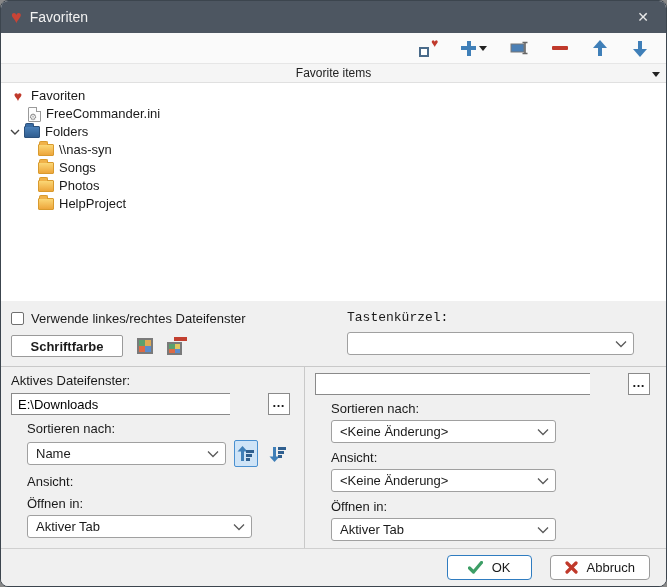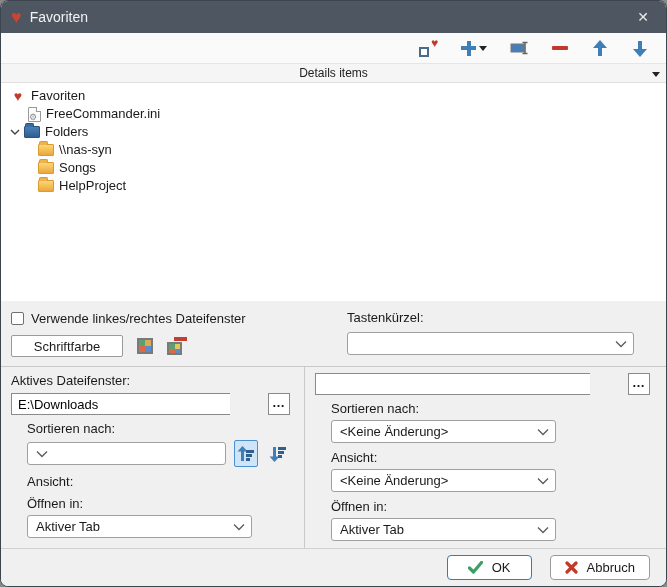--- a/index.html
+++ b/index.html
@@ -83,24 +83,24 @@
   .folder.blue { background:#3a6da5; background:linear-gradient(#4a80b8,#315e90); border:1px solid #2c517c; }
   .folder.blue::before { background:#3a6da5; border:1px solid #2c517c; border-bottom:none; top:-4px; }
 
   .inifile { position:relative; width:13px; height:15px; background:#fdfdfd; border:1px solid #9a9a9a; border-radius:1px; flex:0 0 13px; }
   .inifile::before { content:""; position:absolute; top:-1px; right:-1px; width:4px; height:4px; background:#fff; border-left:1px solid #9a9a9a; border-bottom:1px solid #9a9a9a; }
   .inifile .gear { position:absolute; left:0px; bottom:-1px; font-size:9px; color:#8a8a8a; line-height:1; }
 
   
   .options { flex:0 0 65px; display:flex; background:#f0f0f0; }
   .options .opt-left { width:338px; padding:9px 0 0 10px; }
-  .options .opt-right { flex:1; padding:9px 32px 0 8px; }
+  .options .opt-right { flex:1; padding:9px 32px 0 8px;font-family:Liberation Mono, monospace; }
   .chk-row { display:flex; align-items:center; gap:7px; height:16px; }
   .checkbox { width:13px; height:13px; background:#fff; border:1px solid #707070; border-radius:2px; }
-  .fontcolor-row { margin-top:9px; display:flex; align-items:center; gap:14px; }
+  .fontcolor-row { margin-top:9px; display:flex; align-items:center; gap:14px;font-weight:bold; }
   .btn-plain {
     width:112px; height:22px; background:#fff; border:1px solid #9a9a9a; border-radius:2px;
     display:flex; align-items:center; justify-content:center; font-size:13px;
   }
   .palette { position:relative; width:16px; height:16px; border:2px solid #7a7a7a; display:grid; grid-template-columns:1fr 1fr; grid-template-rows:1fr 1fr; }
   .palette .c1{background:#5ba06e}.palette .c2{background:#ddab55}.palette .c3{background:#dd6a45}.palette .c4{background:#5b8ccc}
   .palette2 { position:relative; width:20px; height:18px; }
   .palette2 .bar { position:absolute; top:0; right:0; width:13px; height:4px; background:#c23f2f; }
   .palette2 .grid { position:absolute; left:0; bottom:0; width:15px; height:13px; border:2px solid #7a7a7a; display:grid; grid-template-columns:1fr 1fr; grid-template-rows:1fr 1fr; }
   .palette2 .c1{background:#5ba06e}.palette2 .c2{background:#e3c75f}.palette2 .c3{background:#dd6a45}.palette2 .c4{background:#5b8ccc}
@@ -194,21 +194,21 @@
     </div>
     <div class="tbtn">
       <svg width="16" height="17" viewBox="0 0 16 17">
         <rect x="6" y="1" width="4" height="10" fill="#3f7fb8"></rect>
         <polygon points="8,17 15,9 1,9" fill="#3f7fb8"></polygon>
       </svg>
     </div>
   </div>
 
   <div class="list-header">
-    <span>Details items</span>
+    <span>Favorite items</span>
     <span class="hdr-drop"></span>
   </div>
 
   <div class="tree">
 
     <div class="tree-row" style="padding-left:8px;">
       <span class="sel-span"><span class="ticon-heart">♥</span>
       <span class="tlabel">Favoriten</span></span>
     </div>
 
@@ -232,20 +232,24 @@
       <span class="sel-span"><span class="folder yellow"></span>
       <span class="tlabel">\\nas-syn</span></span>
     </div>
 
     <div class="tree-row" style="padding-left:36px;">
       <span class="sel-span"><span class="folder yellow"></span>
       <span class="tlabel">Songs</span></span>
     </div>
 
 
+    <div class="tree-row" style="padding-left:36px;">
+      <span class="sel-span"><span class="folder yellow"></span>
+      <span class="tlabel">Photos</span></span>
+    </div>
 
     <div class="tree-row" style="padding-left:36px;">
       <span class="sel-span"><span class="folder yellow"></span>
       <span class="tlabel">HelpProject</span></span>
     </div>
 
   </div>
 
   <div class="options">
     <div class="opt-left">
@@ -288,20 +292,21 @@
     <div class="panel left">
       <div class="panel-title">Aktives Dateifenster:</div>
       <div class="input-group">
         <input type="text" value="E:\Downloads" style="">
         <span class="ellipsis-btn">…</span>
       </div>
       <div class="sub">
         <div class="field-label" style="margin-top:0;">Sortieren nach:</div>
         <div class="sort-row">
           <div class="combo w225">
+            <span class="cval">Name</span>
             <svg width="12" height="8" viewBox="0 0 12 8">
               <polyline points="1,1.5 6,6.5 11,1.5" fill="none" stroke="#5a5a5a" stroke-width="1.3"></polyline>
             </svg>
           </div>
           <div class="sortbtn selected">
             <svg width="18" height="16" viewBox="0 0 18 16">
               <rect x="4" y="4" width="3" height="11" fill="#3f7fb8"></rect>
               <polygon points="5.5,0 10.5,5.5 0.5,5.5" fill="#3f7fb8"></polygon>
               <rect x="9" y="12" width="4" height="3" fill="#2f5f8f"></rect>
               <rect x="9" y="8" width="6" height="3" fill="#2f5f8f"></rect>

